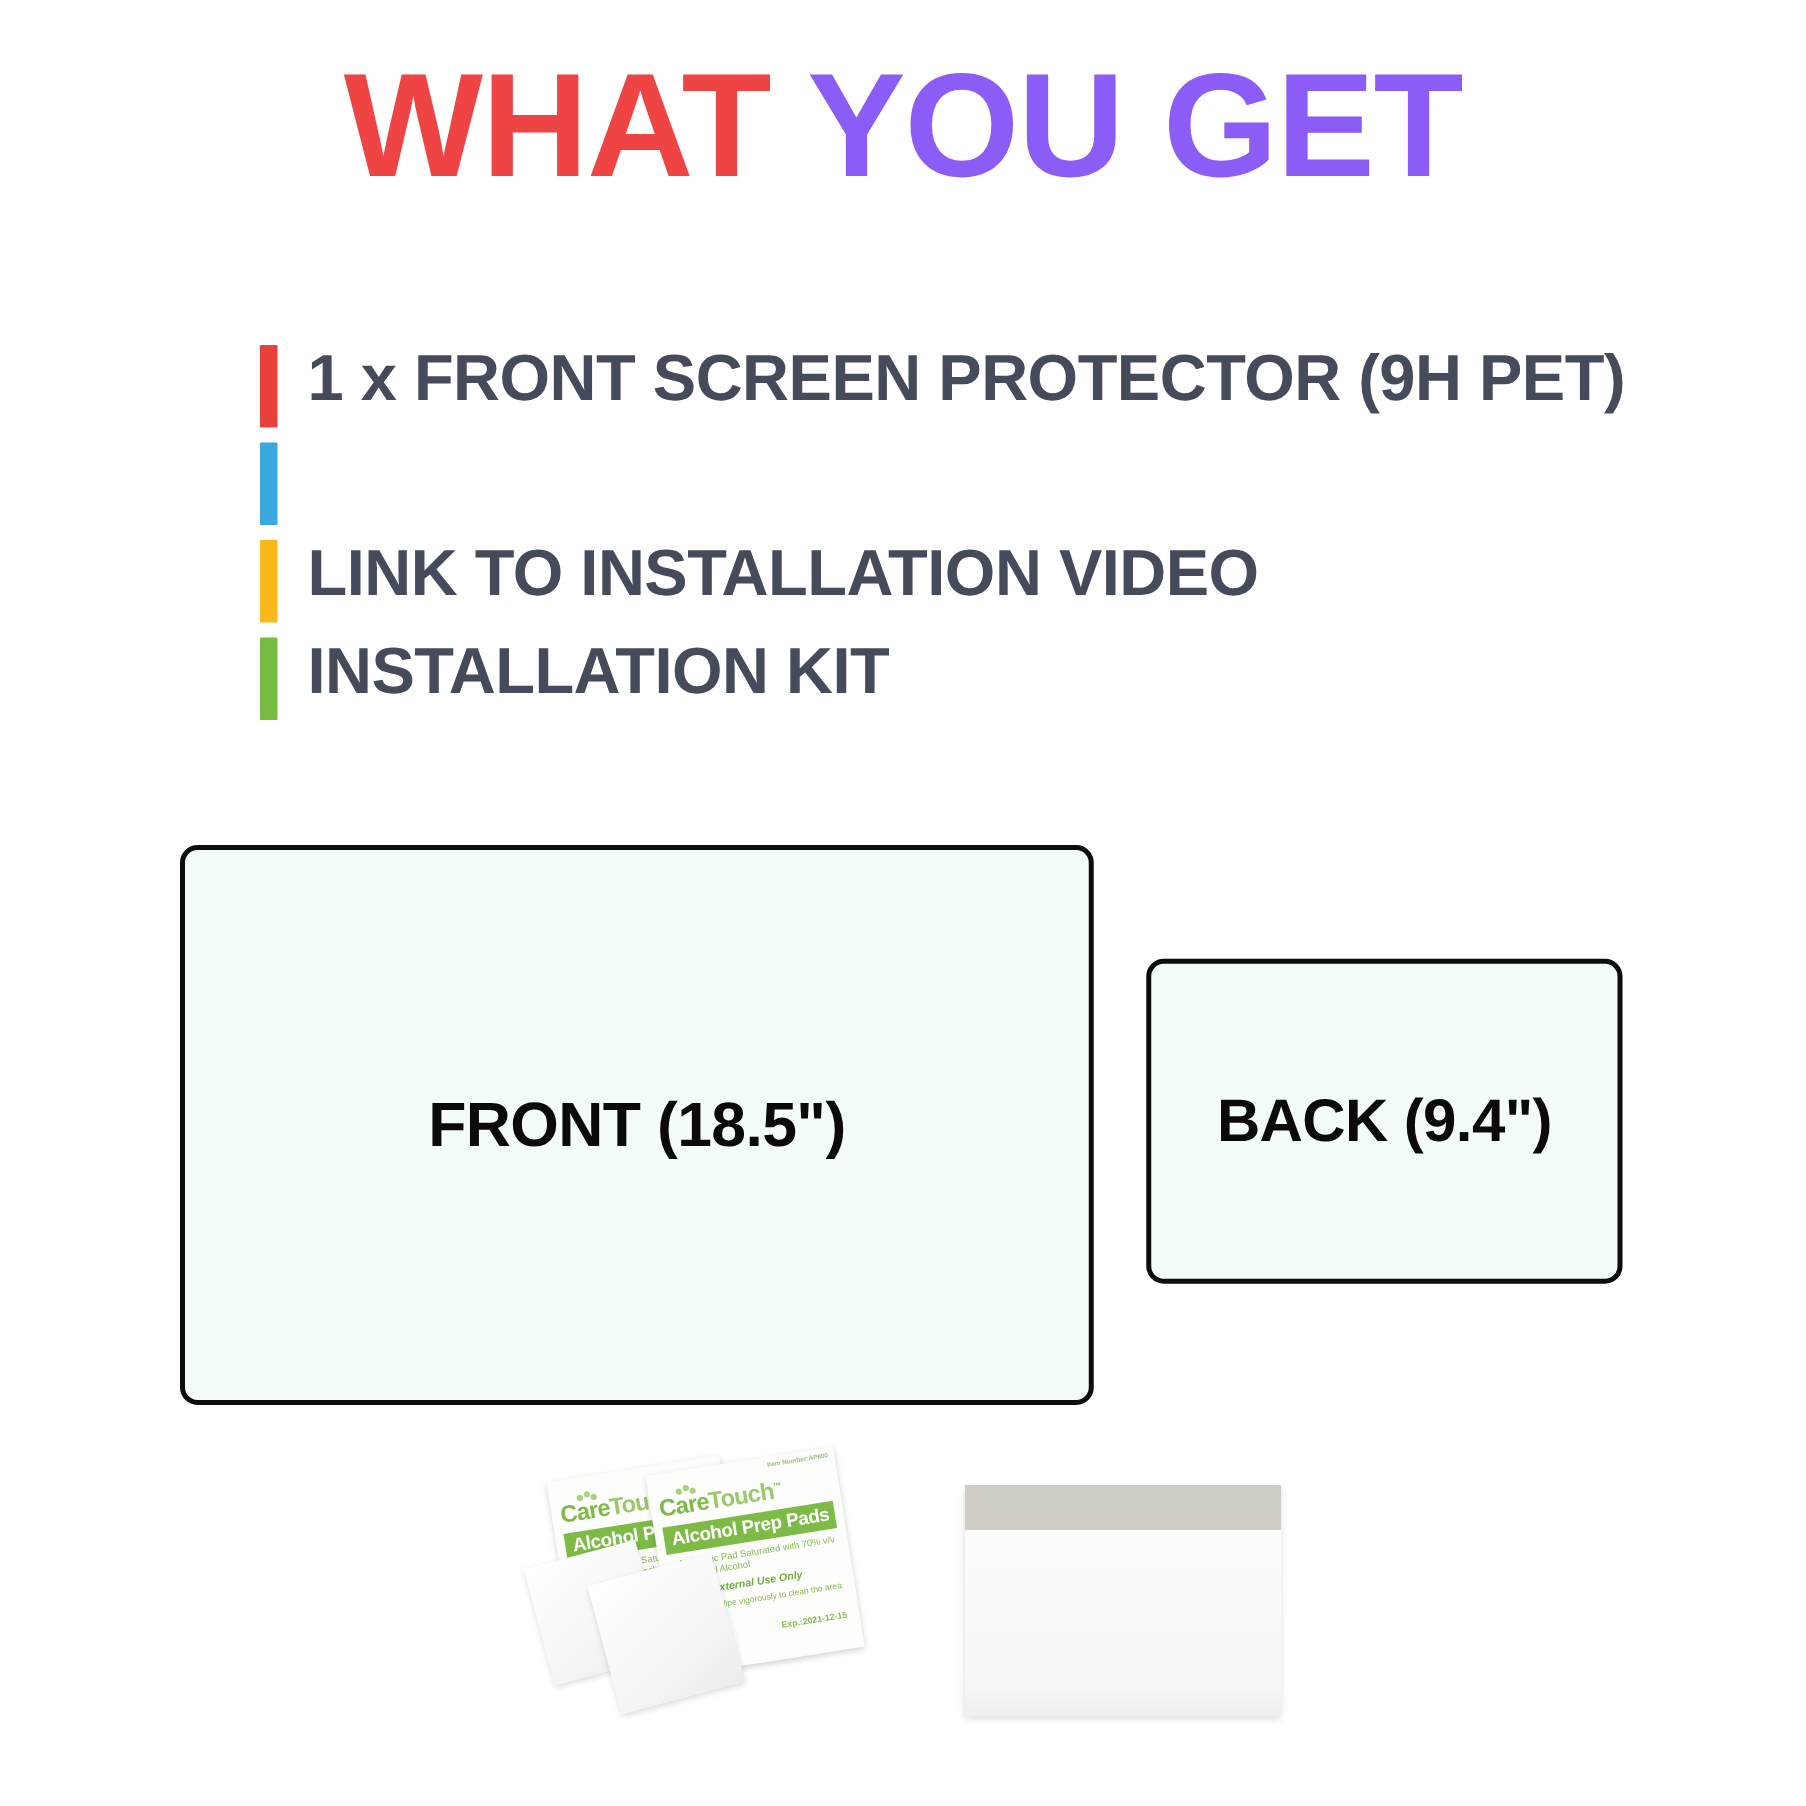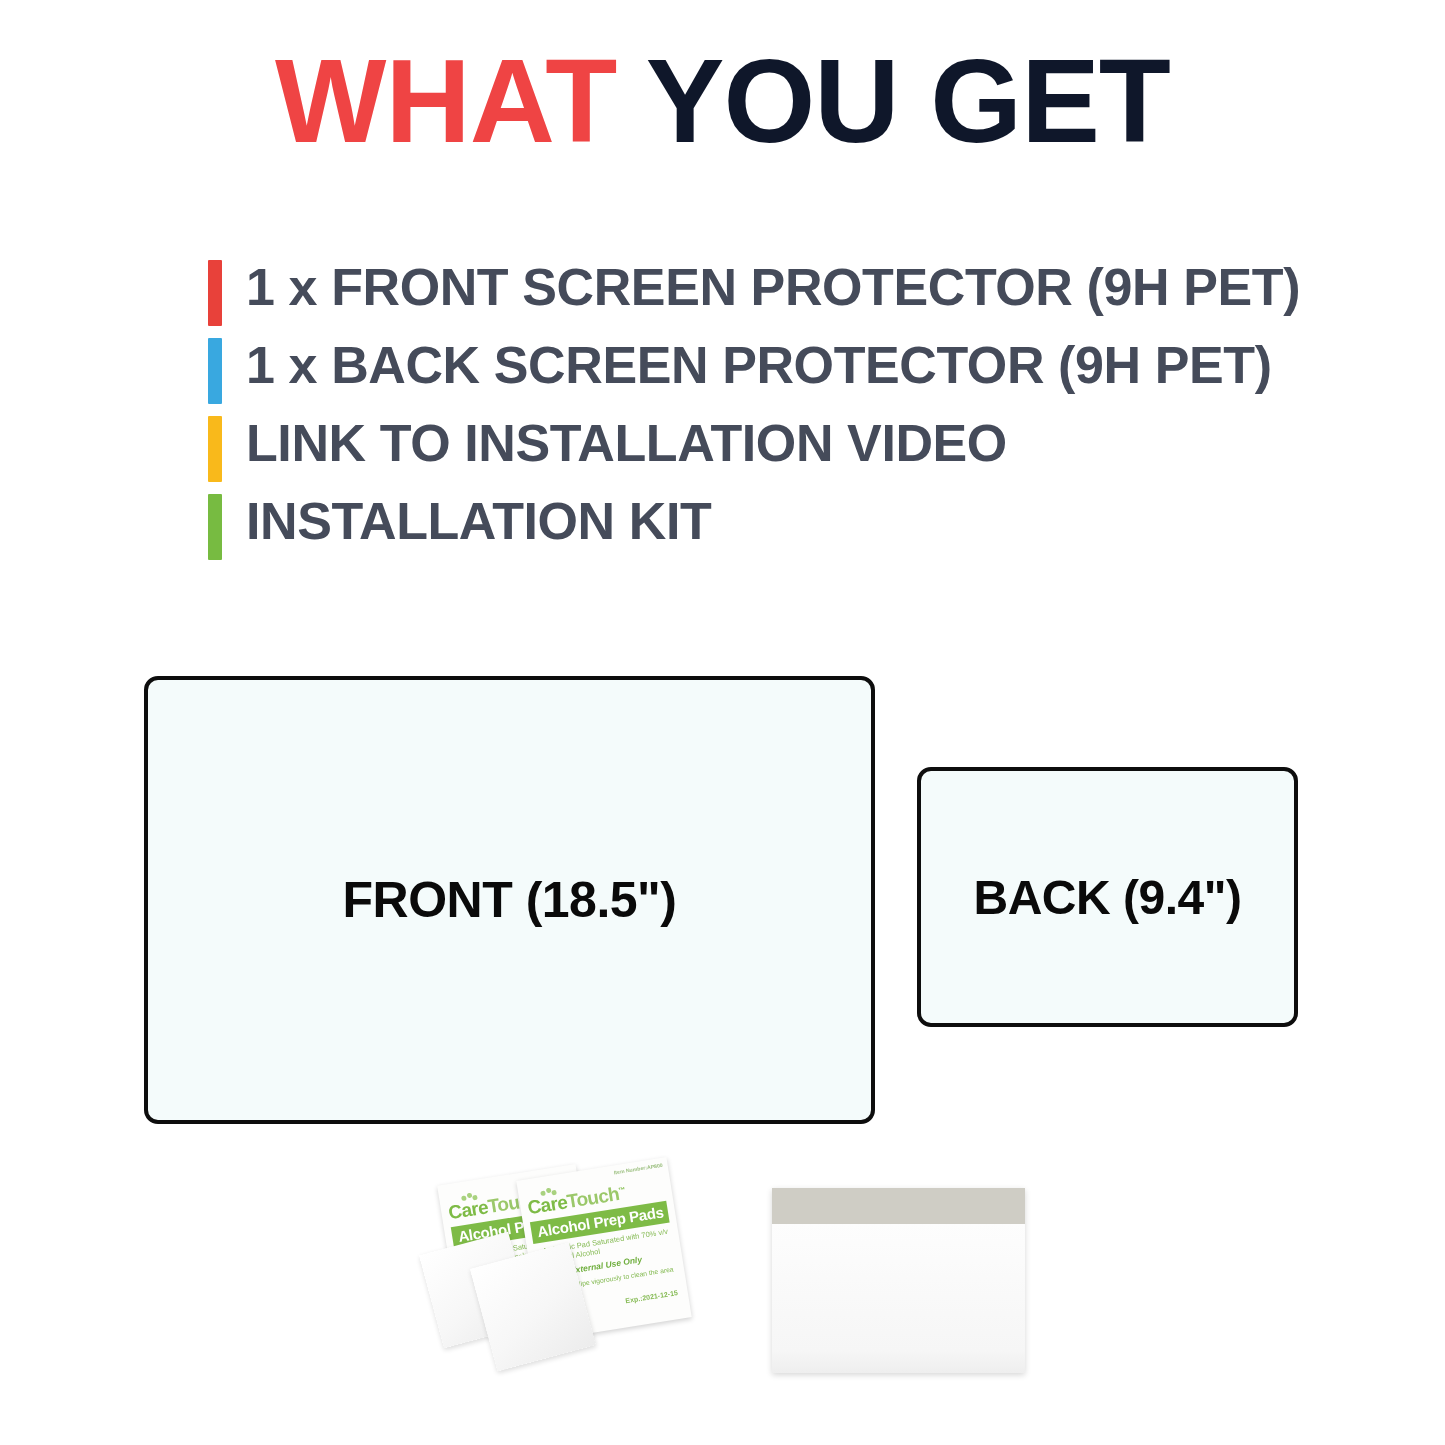--- a/index.html
+++ b/index.html
@@ -25,27 +25,27 @@
     top: 38px;
     width: 1445px;
     text-align: center;
     font-size: 118px;
     font-weight: 700;
     letter-spacing: -1px;
     line-height: 1.08;
     white-space: nowrap;
   }
   .title .t-dark { color: #ef4444; }
-  .title .t-gold { color: #0f172a; }
+  .title .t-gold { color: #8b5cf6; }
 
   
   .feature-list {
     position: absolute;
     left: 172px;
-    top: 252px;
+    top: 268px;
     width: 1160px;
     padding-left: 36px;
   }
   .feature-row {
     position: relative;
     height: 78px;
   }
   .feature-bar {
     position: absolute;
     left: 0;
@@ -299,21 +299,20 @@
 
   <div class="feature-list">
 
     <div class="feature-row">
       <span class="feature-bar" style="background:#e8413a"></span>
       <span class="feature-text">1 x FRONT SCREEN PROTECTOR (9H PET)</span>
     </div>
 
     <div class="feature-row">
       <span class="feature-bar" style="background:#39a8e0"></span>
-      <span class="feature-text">1 x BACK SCREEN PROTECTOR (9H PET)</span>
     </div>
 
     <div class="feature-row">
       <span class="feature-bar" style="background:#f9b91b"></span>
       <span class="feature-text">LINK TO INSTALLATION VIDEO</span>
     </div>
 
     <div class="feature-row">
       <span class="feature-bar" style="background:#77bb41"></span>
       <span class="feature-text">INSTALLATION KIT</span>

